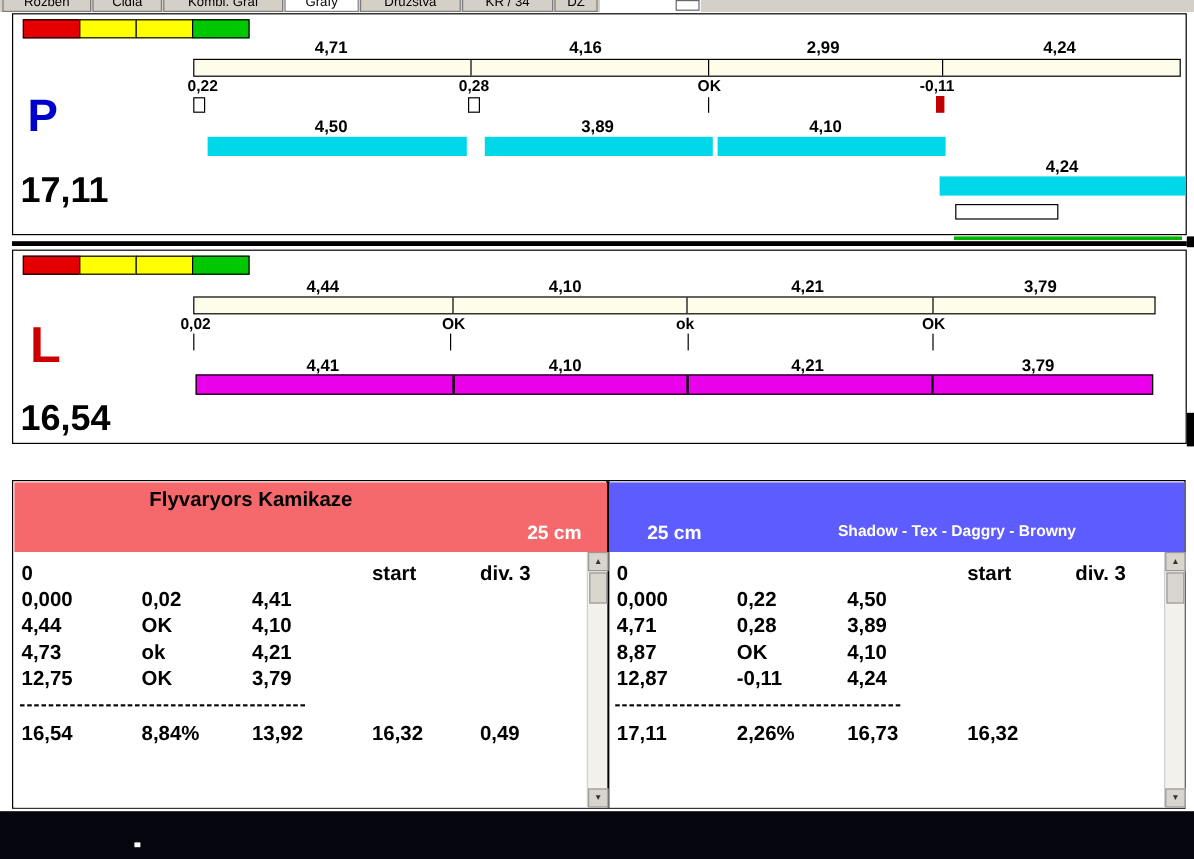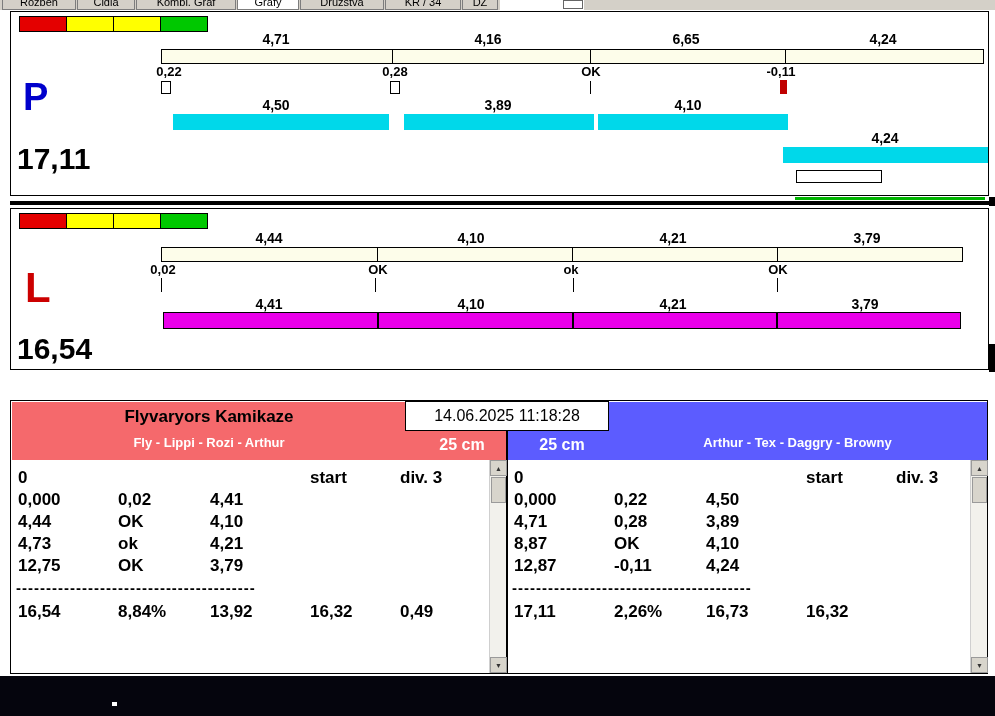--- a/index.html
+++ b/index.html
@@ -83,21 +83,21 @@
   </div>
 
   <div class="panel" style="left:10px;top:11px;width:979px;height:185px">
     <div class="blk" style="left:8px;background:#e40000"></div>
     <div class="blk" style="left:55px;background:#ffff00"></div>
     <div class="blk" style="left:102px;background:#ffff00"></div>
     <div class="blk" style="left:149px;background:#00c800"></div>
 
     <span class="v14" style="left:243px;top:19px">4,71</span>
     <span class="v14" style="left:455px;top:19px">4,16</span>
-    <span class="v14" style="left:653px;top:19px">6,65</span>
+    <span class="v14" style="left:653px;top:19px">2,99</span>
     <span class="v14" style="left:850px;top:19px">4,24</span>
 
     <div class="segbar" style="left:150px;top:37px;width:823px">
       <i class="segdiv" style="left:230px"></i>
         <i class="segdiv" style="left:428px"></i>
         <i class="segdiv" style="left:623px"></i>
     </div>
 
     <span class="v13" style="left:134px;top:52px">0,22</span>
     <span class="v13" style="left:360px;top:52px">0,28</span>
@@ -172,32 +172,28 @@
     </div>
 
     <div class="total" style="left:6px;top:124px">16,54</div>
   </div>
 
   <div class="teams">
     <div class="vdivider"></div>
 
     <div class="thdr" style="left:1px;width:494px;background:#f5696c">
       <span class="tname" style="left:0;top:5px;width:394px">Flyvaryors Kamikaze</span>
-      <span class="tdogs" style="left:0;top:33px;width:394px">Fly - Lippi - Rozi - Arthur</span>
       <span class="tcm" style="left:408px;top:34px;width:84px">25 cm</span>
     </div>
 
     <div class="thdr" style="left:497px;width:479px;background:#5c5cff">
       <span class="tcm" style="left:12px;top:34px;width:84px">25 cm</span>
-      <span class="tdogs" style="left:100px;top:33px;width:379px">Arthur - Tex - Daggry - Browny</span>
-    </div>
-
-    <div class="tstamp">
-      <span>14.06.2025 11:18:28</span>
-    </div>
+      <span class="tdogs" style="left:100px;top:33px;width:379px">Shadow - Tex - Daggry - Browny</span>
+    </div>
+
 
     <div class="ttable" style="left:1px;width:494px">
       <span class="tc" style="left:6px;top:8px">0</span>
       <span class="tc" style="left:298px;top:8px">start</span>
       <span class="tc" style="left:388px;top:8px">div. 3</span>
 
       <span class="tc" style="left:6px;top:30px">0,000</span>
       <span class="tc" style="left:106px;top:30px">0,02</span>
       <span class="tc" style="left:198px;top:30px">4,41</span>
 

